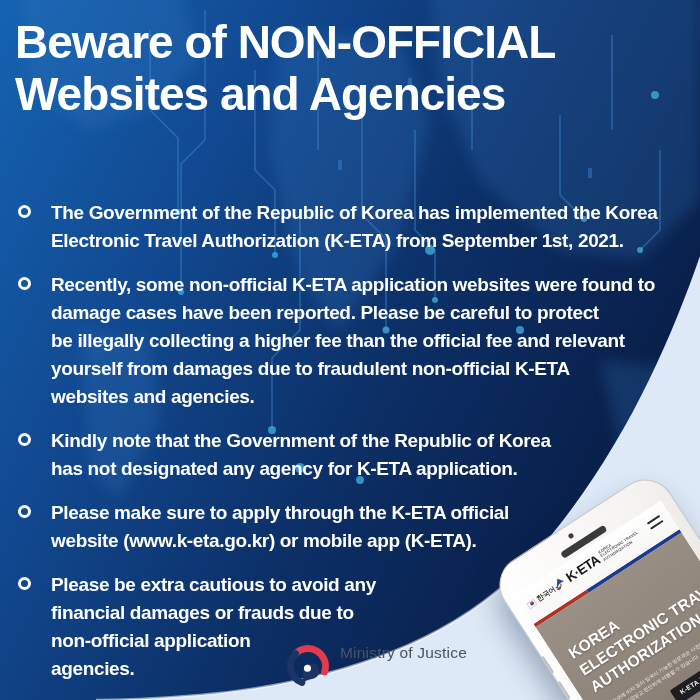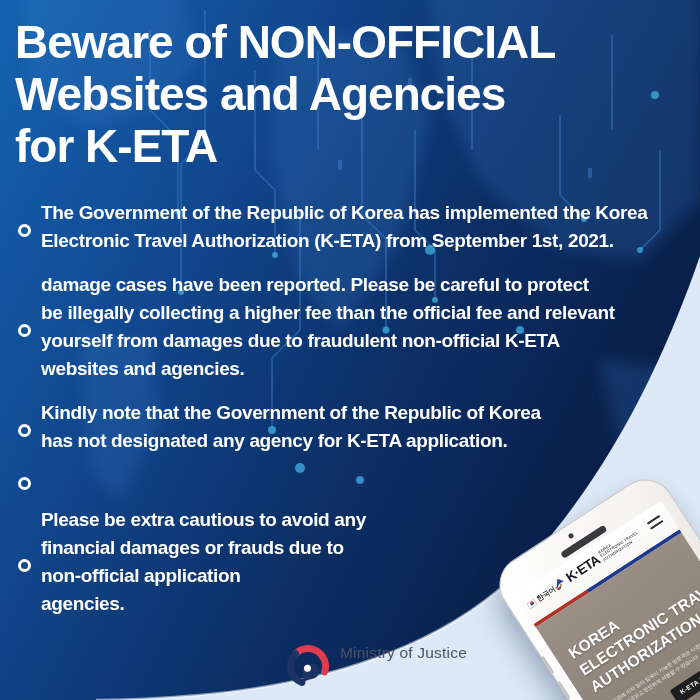--- a/index.html
+++ b/index.html
@@ -15,21 +15,21 @@
 
   
   .title{
     position:absolute; left:15px; top:16px; z-index:3;
     color:#fff; font-weight:700; font-size:46px; line-height:52px; letter-spacing:-1px;
     white-space:nowrap;
   }
 
   
   .bullets{ position:absolute; left:18px; top:199px; z-index:3; }
-  .bullet-item{ display:flex; gap:10px; margin-bottom:16px;align-items:center; }
+  .bullet-item{ display:flex; gap:20px; margin-bottom:16px; }
   .ring{ flex:none; width:13px; height:13px; border:3.5px solid #fff; border-radius:50%; margin-top:6px; }
   .bullet-lines{ color:#fff; font-weight:700; font-size:19px; line-height:28px; letter-spacing:-0.35px; white-space:nowrap; }
 
   
   .moj{ position:absolute; left:286px; top:644px; z-index:4; display:flex; gap:10px; }
   .moj-text{ color:#4a5266; font-size:15.5px; letter-spacing:0.2px; }
 
   
   .phone{
     position:absolute; left:488px; top:576px; z-index:5;
@@ -139,53 +139,57 @@
   </svg>
 
   <svg class="swoosh" width="700" height="700" viewBox="0 0 700 700">
     <path d="M700,256 C668,348 618,462 530,560 C455,642 335,683 200,695 C165,698 128,700 96,700 L700,700 Z" fill="#dde9f6"></path>
     <path d="M530,560 C455,642 335,683 200,695 C165,698 128,700 96,700" fill="none" stroke="rgba(255,255,255,0.55)" stroke-width="2.5"></path>
   </svg>
 
   <header class="title">
     <div>Beware of NON-OFFICIAL</div>
     <div>Websites and Agencies</div>
-    <div>for K-ETA</div>
   </header>
 
   <div class="bullets">
 
     <div class="bullet-item">
       <span class="ring"></span>
       <div class="bullet-lines">
         <div>The Government of the Republic of Korea has implemented the Korea</div>
         <div>Electronic Travel Authorization (K-ETA) from September 1st, 2021.</div>
       </div>
     </div>
 
     <div class="bullet-item">
       <span class="ring"></span>
       <div class="bullet-lines">
+        <div>Recently, some non-official K-ETA application websites were found to</div>
         <div>damage cases have been reported. Please be careful to protect</div>
         <div>be illegally collecting a higher fee than the official fee and relevant</div>
         <div>yourself from damages due to fraudulent non-official K-ETA</div>
         <div>websites and agencies.</div>
       </div>
     </div>
 
     <div class="bullet-item">
       <span class="ring"></span>
       <div class="bullet-lines">
         <div>Kindly note that the Government of the Republic of Korea</div>
         <div>has not designated any agency for K-ETA application.</div>
       </div>
     </div>
 
     <div class="bullet-item">
       <span class="ring"></span>
+      <div class="bullet-lines">
+        <div>Please make sure to apply through the K-ETA official</div>
+        <div>website (www.k-eta.go.kr) or mobile app (K-ETA).</div>
+      </div>
     </div>
 
     <div class="bullet-item">
       <span class="ring"></span>
       <div class="bullet-lines">
         <div>Please be extra cautious to avoid any</div>
         <div>financial damages or frauds due to</div>
         <div>non-official application</div>
         <div>agencies.</div>
       </div>

